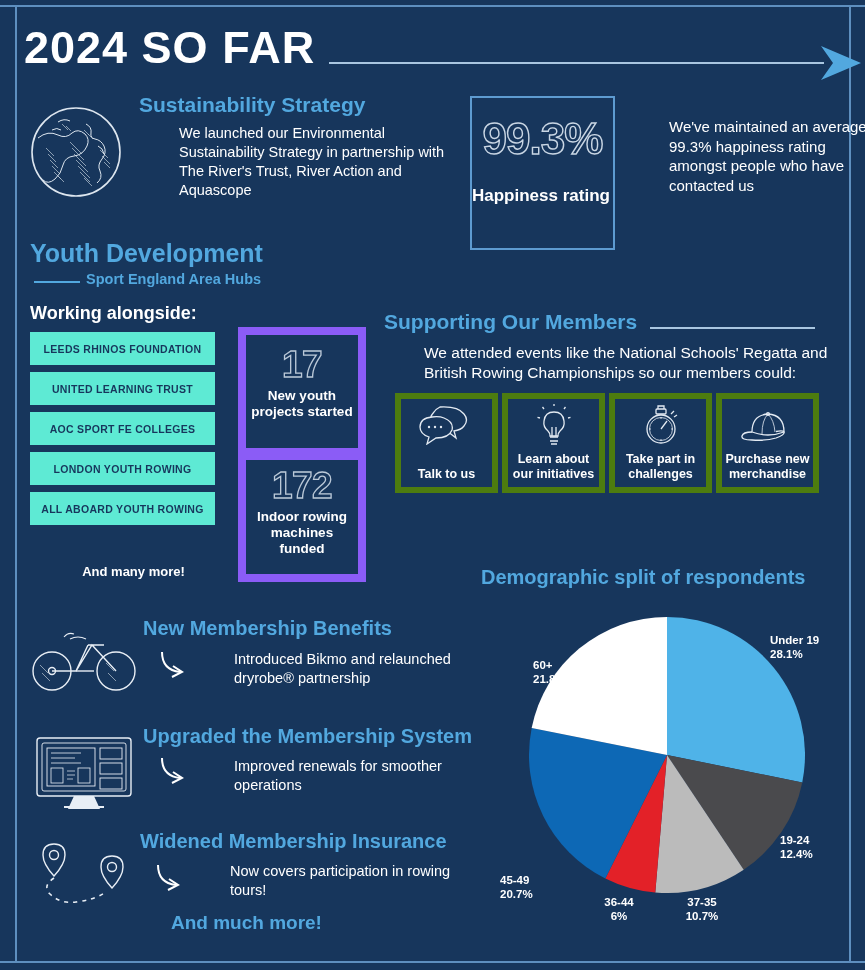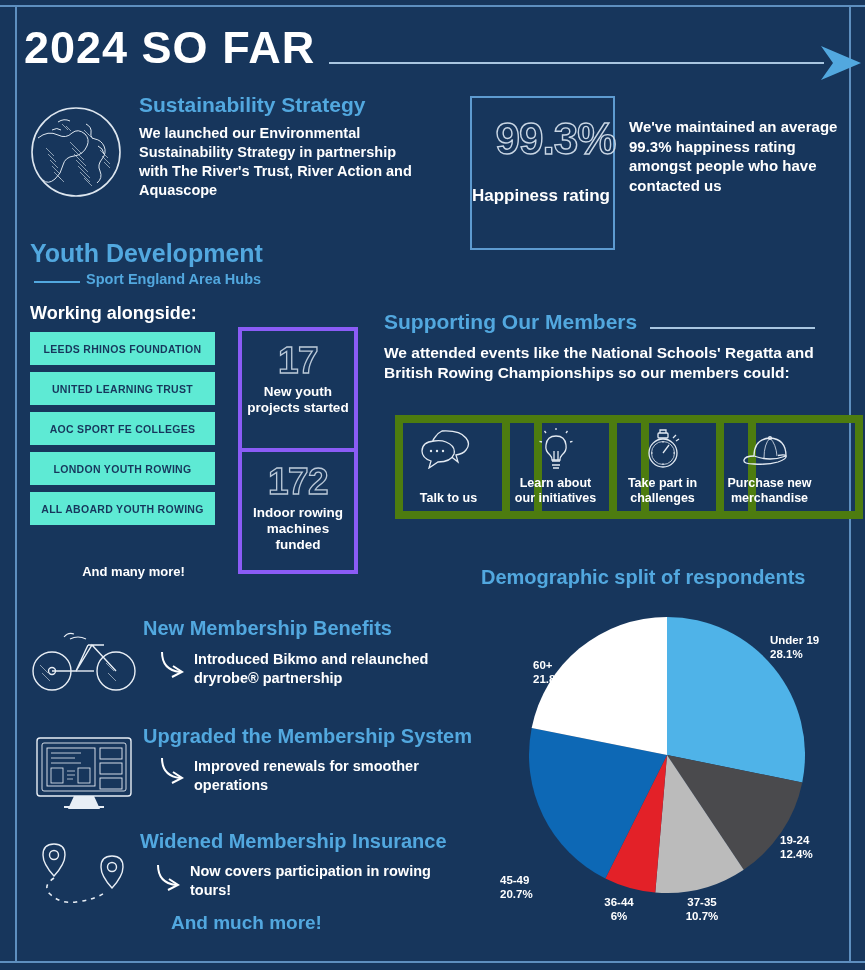--- a/index.html
+++ b/index.html
@@ -28,66 +28,65 @@
     color:#ffffff;line-height:60px;
     transform:scaleX(1.0);
     white-space:nowrap;
   }
   .header-line{position:absolute;left:305px;top:44px;width:495px;height:2px;background:#A9C6E0;}
   .header-arrow{position:absolute;left:795px;top:28px;width:42px;height:34px;}
 
   
   .h-blue{color:#52A8DF;font-weight:700;}
   .white{color:#ffffff;}
-  .body-txt{font-weight:700;line-height:1.30;}
+  .body-txt{font-weight:400;line-height:1.30;margin-left:40px;}
 
   
   .globe{position:absolute;left:28px;top:104px;width:96px;height:96px;}
   .sust-title{position:absolute;left:139px;top:93px;font-size:21px;}
   .sust-body{position:absolute;left:139px;top:124px;width:290px;font-size:14.5px;}
 
   
   .happy-box{position:absolute;left:470px;top:96px;width:141px;height:150px;border:2px solid #5E9BD0;}
   .happy-pct{
     position:absolute;left:0;top:16px;width:141px;text-align:center;
     font-size:44px;font-weight:700;letter-spacing:-1px;
     color:transparent;
     -webkit-text-stroke:1.4px #C9D6E4;
     text-shadow:none;
-    padding-left:13px;
   }
   .happy-cap{position:absolute;left:0;top:88px;width:141px;text-align:left;font-size:17px;font-weight:700;line-height:1.2;}
   .happy-body{position:absolute;left:629px;top:117px;width:215px;font-size:15px;}
 
   
   .yd-title{position:absolute;left:30px;top:239px;font-size:25px;}
   .yd-subline{position:absolute;left:34px;top:281px;width:46px;height:2px;background:#52A8DF;}
   .yd-sub{position:absolute;left:86px;top:271px;font-size:14.5px;}
   .working{position:absolute;left:30px;top:303px;font-size:18px;font-weight:700;color:#fff;}
 
   .partner{
     position:absolute;left:30px;width:185px;height:33px;background:#5eead4;
     color:#17365C;font-size:10.5px;font-weight:700;letter-spacing:0.3px;
     display:flex;align-items:center;justify-content:center;text-align:center;
   }
   .many{position:absolute;left:41px;top:564px;width:185px;text-align:center;font-size:13px;font-weight:700;color:#fff;}
 
-  .statbox{position:absolute;left:238px;width:112px;border:4px solid #8b5cf6;}
+  .statbox{position:absolute;left:238px;width:112px;border:8px solid #8b5cf6;}
   .stat-num{
     width:100%;text-align:center;font-size:37px;font-weight:700;letter-spacing:-0.5px;
     color:transparent;-webkit-text-stroke:1.3px #BBC9D8;
     margin-top:9px;
   }
   .stat-cap{width:100%;text-align:center;font-size:13.5px;font-weight:700;line-height:1.2;padding:2px 3px 9px;box-sizing:border-box;}
 
   
   .som-title{position:absolute;left:384px;top:310px;font-size:21px;}
   .som-line{position:absolute;left:650px;top:327px;width:165px;height:2px;background:#A9C6E0;}
   .som-body{position:absolute;left:384px;top:343px;width:445px;font-size:15.5px;}
-  .card{position:absolute;width:91px;height:88px;border:8px solid #4d7c0f;top:415px;padding-left:40px;}
+  .card{position:absolute;width:91px;height:88px;border:6px solid #4d7c0f;top:393px;}
   .card-icon{position:absolute;left:0;top:4px;width:91px;height:44px;display:flex;align-items:center;justify-content:center;}
   .card-label{position:absolute;left:0;bottom:5px;width:91px;text-align:center;font-size:12.5px;font-weight:700;line-height:1.2;}
 
   
   .mrow-title{position:absolute;font-size:20px;}
   .mrow-body{position:absolute;font-size:14.5px;width:260px;}
   .mrow-icon{position:absolute;}
   .arrow-hook{position:absolute;width:30px;height:34px;}
 
   .much-more{position:absolute;left:171px;top:912px;font-size:19px;}

